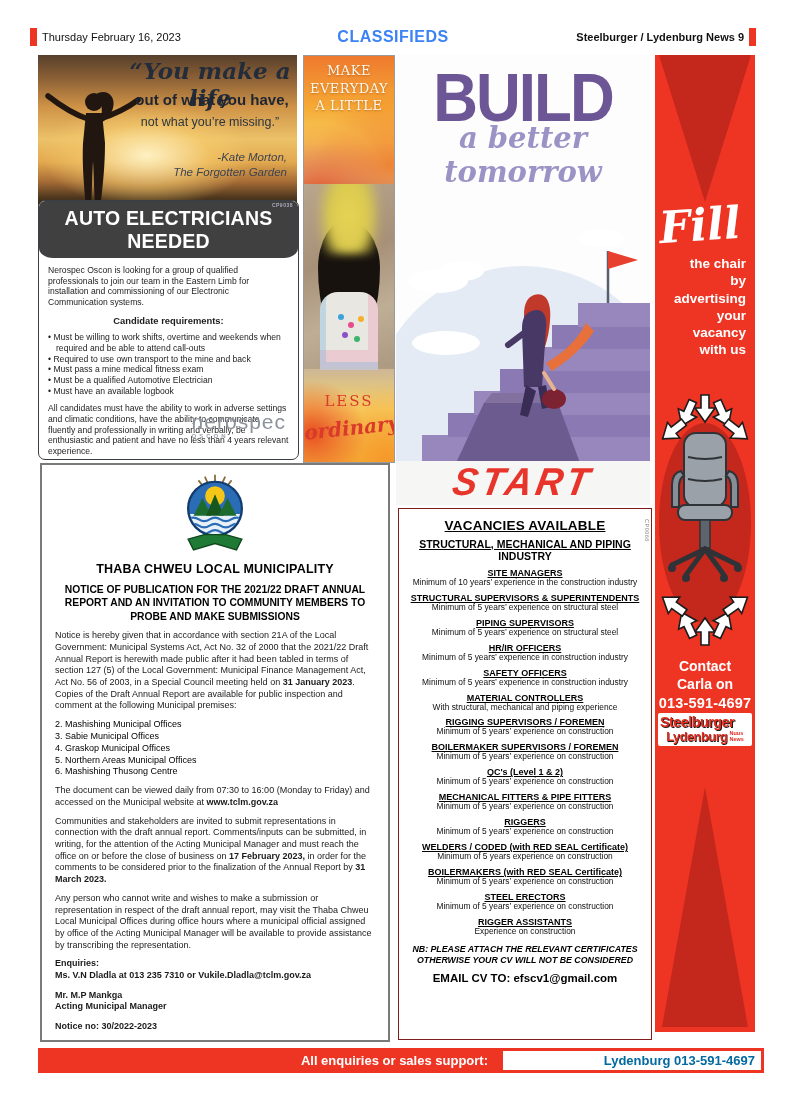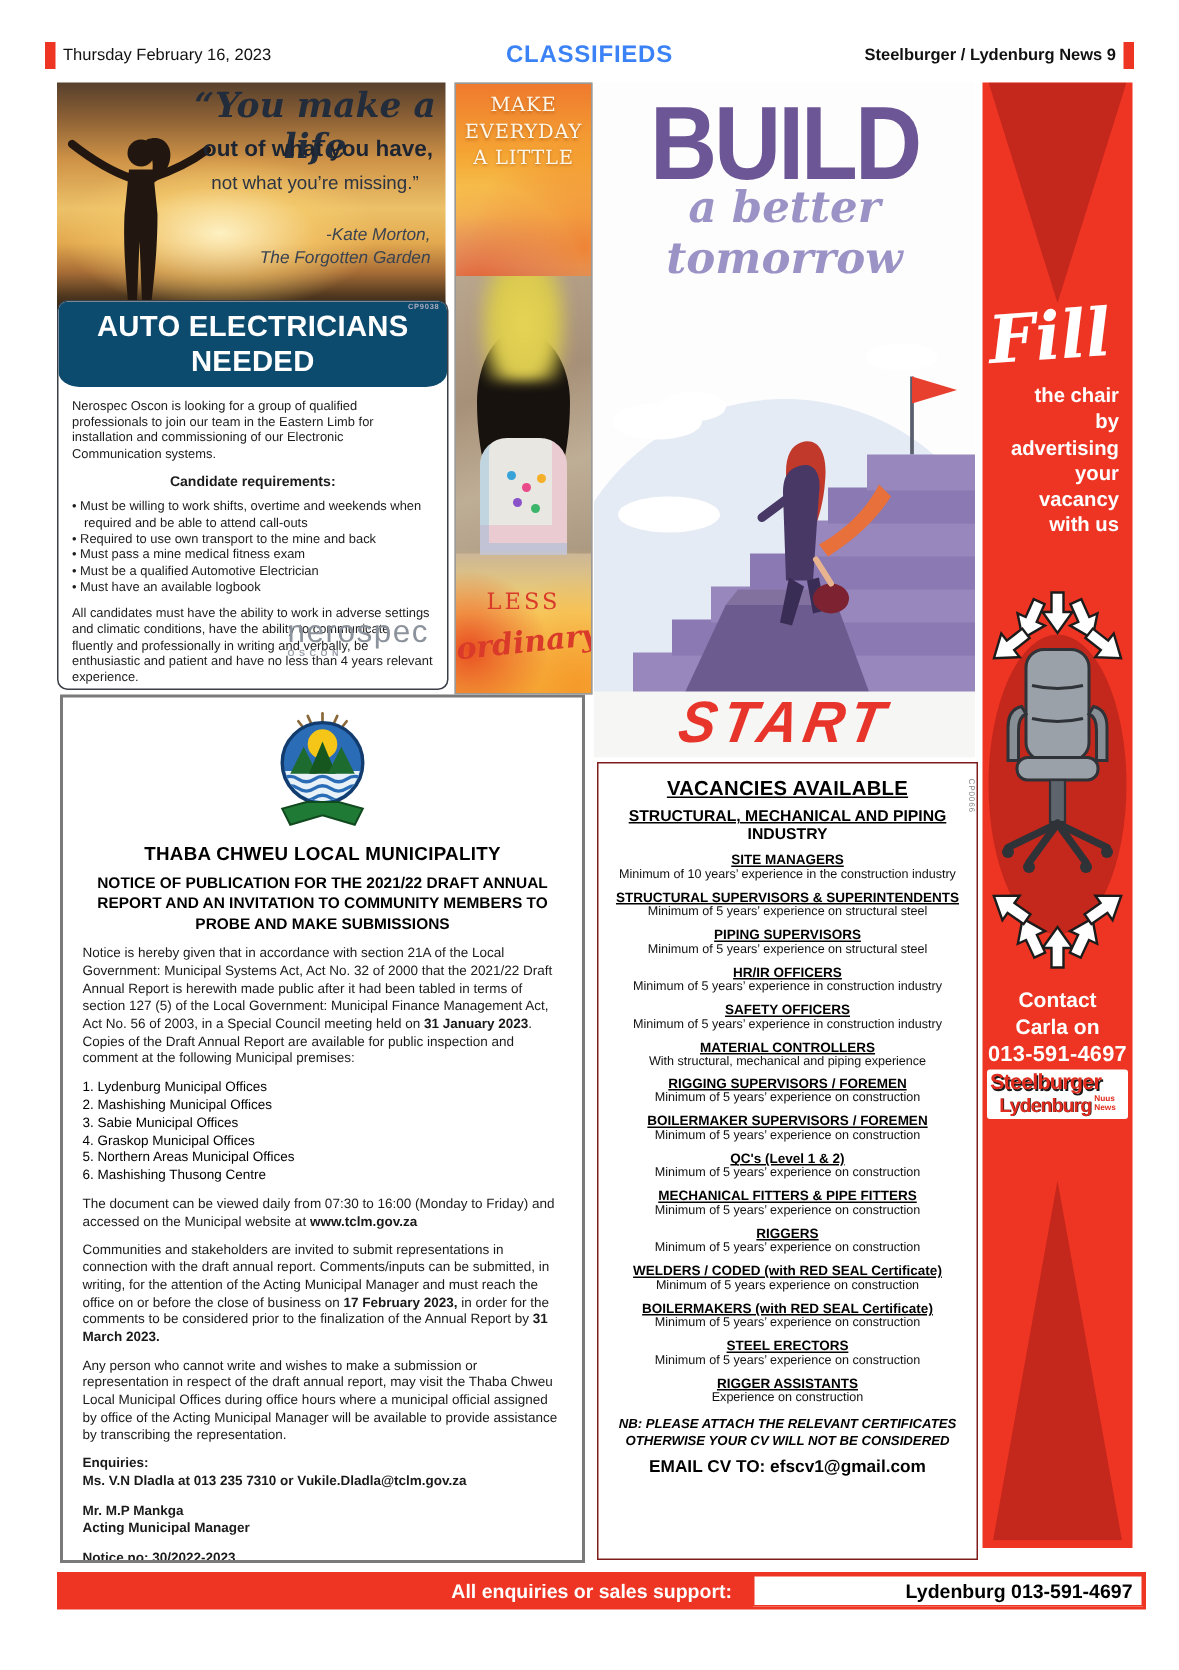--- a/index.html
+++ b/index.html
@@ -25,21 +25,21 @@
     background:linear-gradient(to bottom,#44311c 0%,#241809 60%,#160e05 100%);}
   #quote-fig{position:absolute;left:-4px;bottom:4px;}
   .q-line1{position:absolute;left:88px;top:2px;width:168px;text-align:center;
     font-family:"DejaVu Serif",serif;font-style:italic;font-weight:bold;font-size:23px;color:#232c3a;}
   .q-line2{position:absolute;left:92px;top:36px;width:164px;text-align:center;font-weight:bold;font-size:15px;color:#1d2532;}
   .q-line3{position:absolute;left:88px;top:60px;width:168px;text-align:center;font-size:12.5px;color:#2c3442;}
   .q-attr{position:absolute;right:10px;top:95px;width:170px;text-align:right;font-style:italic;font-size:11.5px;color:#3c4350;line-height:1.3;}
 
   
   #auto-ad{left:38px;top:200px;width:259px;height:258px;border:1px solid #3a3f47;border-radius:7px;background:#fff;overflow:hidden;}
-  #auto-hd{position:relative;background:#0c4a6e;color:#fff;text-align:center;border-radius:5px 5px 14px 14px/5px 5px 10px 10px;
+  #auto-hd{position:relative;background:#404040;color:#fff;text-align:center;border-radius:5px 5px 14px 14px/5px 5px 10px 10px;
     font-weight:bold;font-size:19.5px;letter-spacing:.2px;padding:6px 16px 5px;}
   #auto-code{position:absolute;right:5px;top:1px;font-size:5px;color:#aab;letter-spacing:.5px;}
   #auto-body{padding:7px 9px 0;font-size:8.6px;line-height:1.24;color:#1c1c1c;}
   #auto-body p{margin:0 0 7px;}
   .auto-req-hd{text-align:center;font-weight:bold;font-size:9.4px;margin:1px 0 6px;}
   .auto-list{margin:0 0 7px;}
   .auto-li{padding-left:8px;text-indent:-8px;}
   .auto-li::before{content:"• ";}
   #nerospec{position:absolute;right:12px;bottom:20px;text-align:left;line-height:1;}
   #nerospec-main{font-size:21px;color:#8d939c;letter-spacing:1px;font-weight:normal;}
@@ -124,21 +124,21 @@
   .sb-nuus{font-size:5.5px;font-weight:900;color:#e02c1e;line-height:1.1;text-align:left;}
   #chair-tri-bot{position:absolute;left:7px;top:732px;width:86px;height:240px;background:#c4271b;
     clip-path:polygon(50% 0,0 100%,100% 100%);}
 
   
   #footer{left:38px;top:1048px;width:726px;height:25px;background:#ee3524;}
   #footer-label{position:absolute;left:0;right:268px;top:0;bottom:0;display:flex;align-items:center;justify-content:flex-end;
     color:#fff;font-weight:bold;font-size:13px;padding-right:8px;}
   #footer-box{position:absolute;right:2px;top:2px;bottom:2px;width:258px;background:#fff;border:1px solid #ee3524;
     display:flex;align-items:center;justify-content:flex-end;}
-  #footer-right{color:#000000;font-weight:bold;font-size:13px;padding-right:6px;}
+  #footer-right{color:#0369a1;font-weight:bold;font-size:13px;padding-right:6px;}
 </style>
 </head>
 <body>
 
 <div id="page">
 
   <div id="header">
     <div id="hdr-accent-left" class="hdr-accent"></div>
     <div id="hdr-date">Thursday February 16, 2023</div>
     <div id="hdr-title">CLASSIFIEDS</div>
@@ -342,21 +342,20 @@
           <path d="M12 54 q6 -4 12 0 t12 0 t12 0 t12 0 t12 0" fill="none" stroke="#2a6cb5" stroke-width="2.5"></path>
           <path d="M12 61 q6 -4 12 0 t12 0 t12 0 t12 0 t12 0" fill="none" stroke="#2a6cb5" stroke-width="2.5"></path>
           <path d="M12 68 q6 -4 12 0 t12 0 t12 0 t12 0 t12 0" fill="none" stroke="#2a6cb5" stroke-width="2.5"></path>
         </g>
         <path d="M12 76 L30 71 L54 71 L72 76 L66 88 L42 81 L18 88 Z" fill="#1e7a34" stroke="#11491f" stroke-width="1.5"></path>
       </svg>
       <div id="muni-name">THABA CHWEU LOCAL MUNICIPALITY</div>
       <div id="muni-title">NOTICE OF PUBLICATION FOR THE 2021/22 DRAFT ANNUAL REPORT AND AN INVITATION TO COMMUNITY MEMBERS TO PROBE AND MAKE SUBMISSIONS</div>
       <p class="muni-p"><span>Notice is hereby given that in accordance with section 21A of the Local Government: Municipal Systems Act, Act No. 32 of 2000 that the 2021/22 Draft Annual Report is herewith made public after it had been tabled in terms of section 127 (5) of the Local Government: Municipal Finance Management Act, Act No. 56 of 2003, in a Special Council meeting held on </span><span class="muni-bold">31 January 2023</span><span>.  Copies of the Draft Annual Report are available for public inspection and comment at the following Municipal premises:</span></p>
       <div class="muni-list">
-        <div>1. Lydenburg Municipal Offices</div>
         <div>2. Mashishing Municipal Offices</div>
         <div>3. Sabie Municipal Offices</div>
         <div>4. Graskop Municipal Offices</div>
         <div>5. Northern Areas Municipal Offices</div>
         <div>6. Mashishing Thusong Centre</div>
       </div>
       <p class="muni-p"><span>The document can be viewed daily from 07:30 to 16:00 (Monday to Friday) and accessed on the Municipal website at </span><span class="muni-bold">www.tclm.gov.za</span></p>
       <p class="muni-p"><span>Communities and stakeholders are invited to submit representations in connection with the draft annual report.  Comments/inputs can be submitted, in writing, for the attention of the Acting Municipal Manager and must reach the office on or before the close of business on </span><span class="muni-bold">17 February 2023,</span><span> in order for the comments to be considered prior to the finalization of the Annual Report by </span><span class="muni-bold">31  March 2023.</span></p>
       <p class="muni-p">Any person who cannot write and wishes to make a submission or representation in respect of the draft annual report, may visit the Thaba Chweu Local Municipal Offices during office hours where a municipal official assigned by office of the Acting Municipal Manager will be available to provide assistance by transcribing the representation.</p>
       <p class="muni-p muni-bold" style="margin-bottom:8px;"><span>Enquiries:</span><br><span>Ms. V.N Dladla at 013 235 7310 or Vukile.Dladla@tclm.gov.za</span></p>

